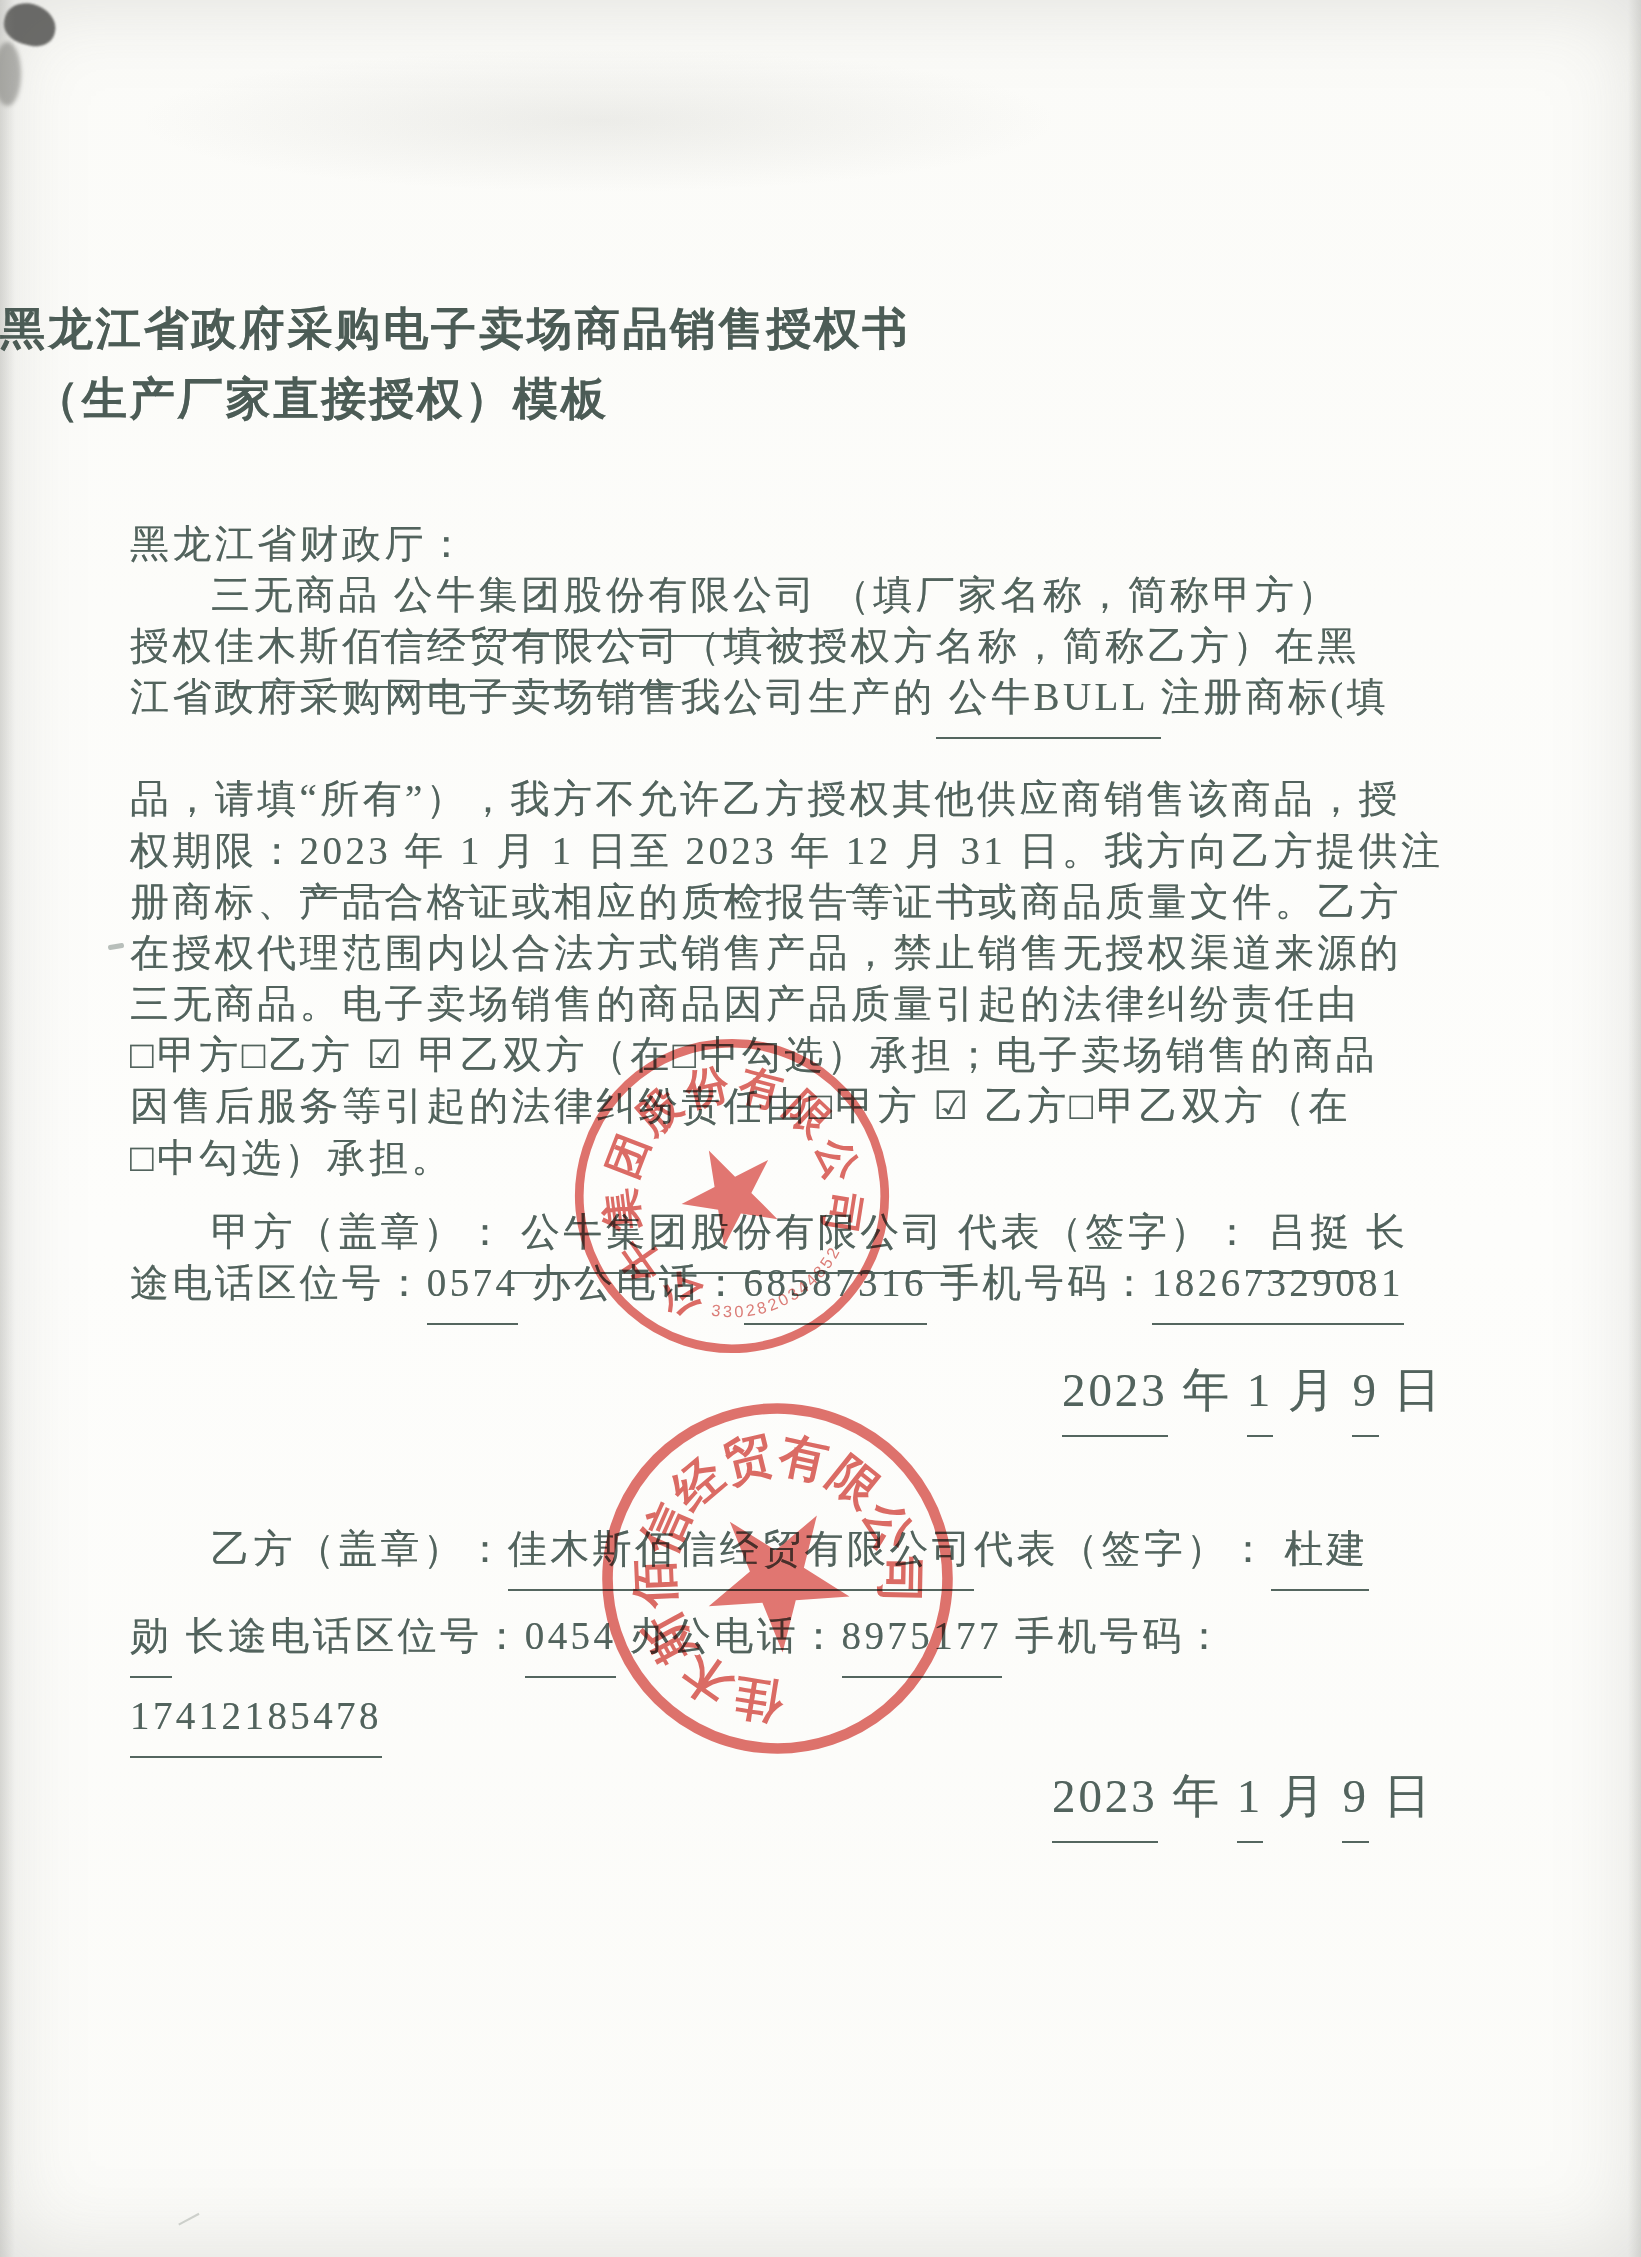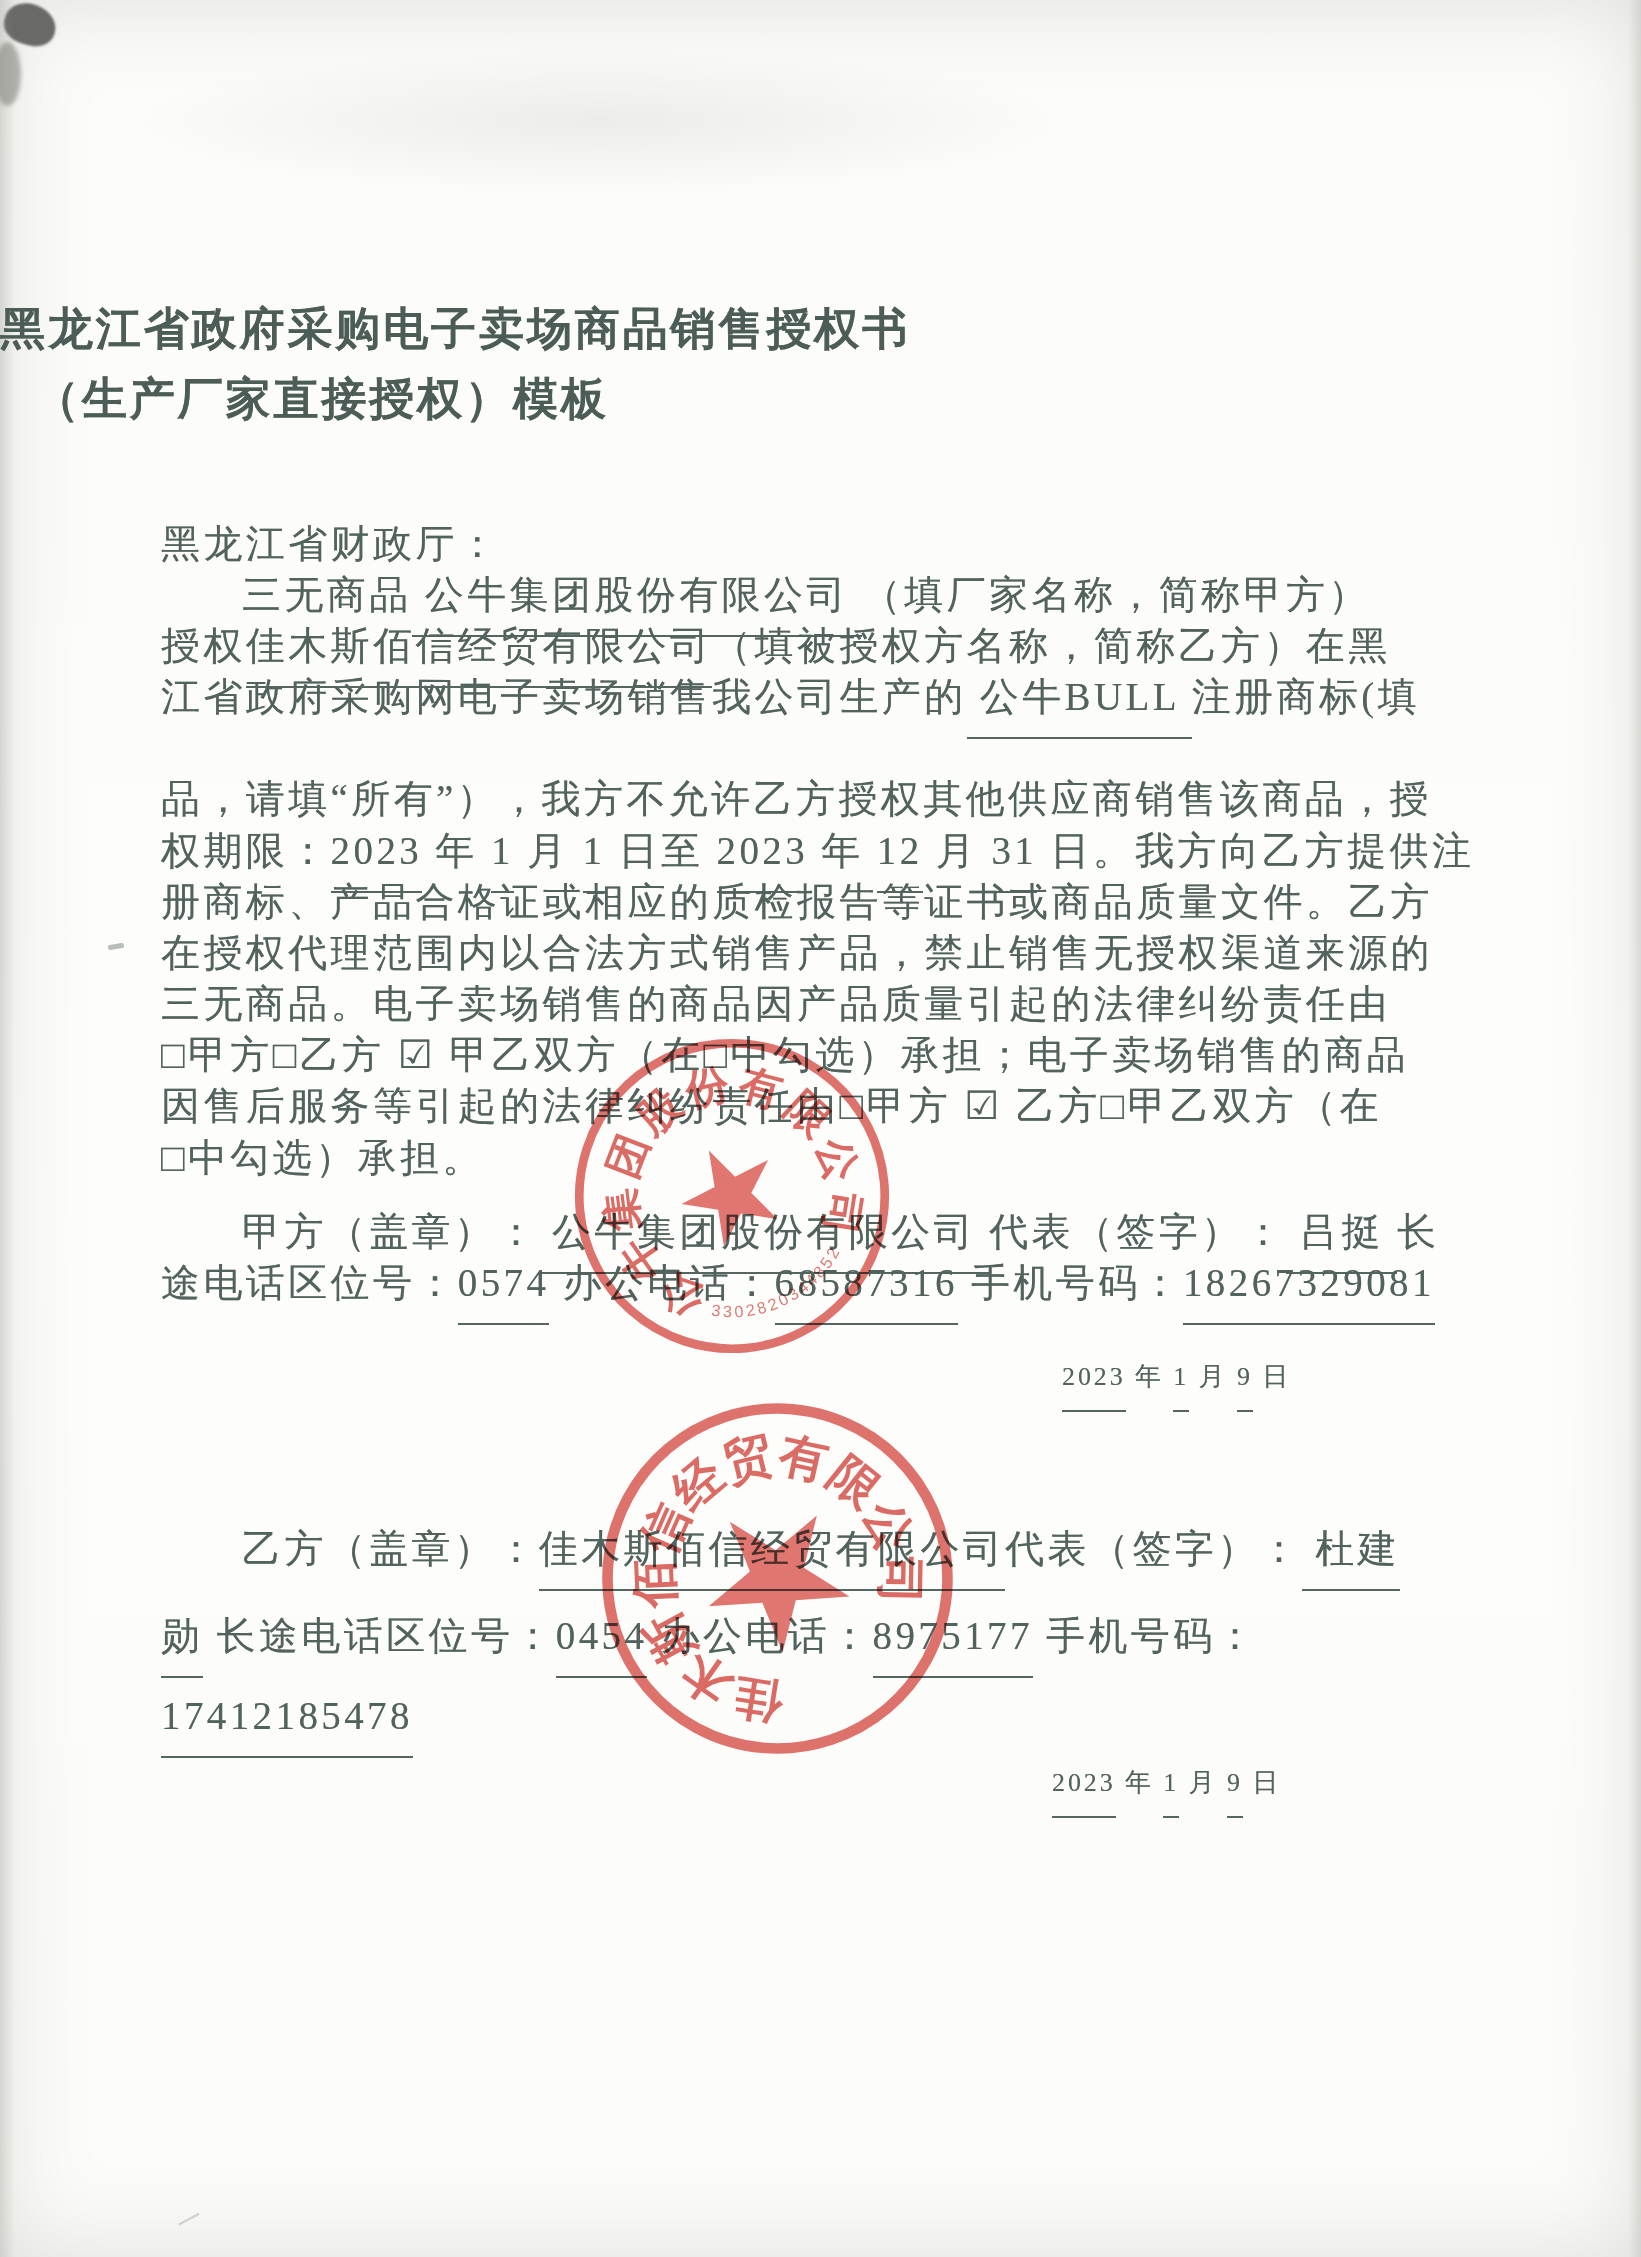--- a/index.html
+++ b/index.html
@@ -27,24 +27,24 @@
   .corner-scratch{position:absolute;left:174px;top:2205px;width:23px;height:13.5px;
          border-bottom:2.9px solid #b7bcb6;transform:rotate(-28deg);opacity:.65;}
 
   .title{position:absolute;left:0;width:1429px;text-align:left;
          font-family:"Liberation Sans","DejaVu Sans",sans-serif;font-weight:bold;
          color:#4c5c56;font-size:45px;letter-spacing:2.9px;white-space:nowrap;
          text-shadow:0 0 0.6px rgba(76,92,86,.55);}
   .t1{top:299px;} .t2{top:369px;padding-left:34px;}
 
   .line{position:absolute;left:130px;width:1255px;font-size:39px;letter-spacing:3.4px;
-        white-space:nowrap;text-shadow:0 0 0.6px rgba(82,99,93,.5);margin-left:31px;}
+        white-space:nowrap;text-shadow:0 0 0.6px rgba(82,99,93,.5);}
   .indent{padding-left:81px;}
   .u{border-bottom:2.9px solid #54665f;padding-bottom:19px;}
-  .date{position:absolute;font-size:26px;letter-spacing:2.9px;white-space:nowrap;
+  .date{position:absolute;font-size:47px;letter-spacing:2.9px;white-space:nowrap;
         text-shadow:0 0 0.6px rgba(82,99,93,.5);}
 
   .seal{position:absolute;mix-blend-mode:multiply;opacity:.88;}
   .seal .ring{fill:none;stroke:#dc5f5a;stroke-width:9;}
   .seal-b .ring{stroke-width:11;}
   .seal text{fill:#d95751;font-family:"Liberation Sans","DejaVu Sans",sans-serif;font-weight:bold;}
   .seal .arc-a text{font-size:44px;}
   .seal .arc-b text{font-size:50px;}
   .seal .star{fill:#df645f;}
   .seal .serial{font-size:17px;letter-spacing:3px;fill:#d96c67;font-weight:normal;}

